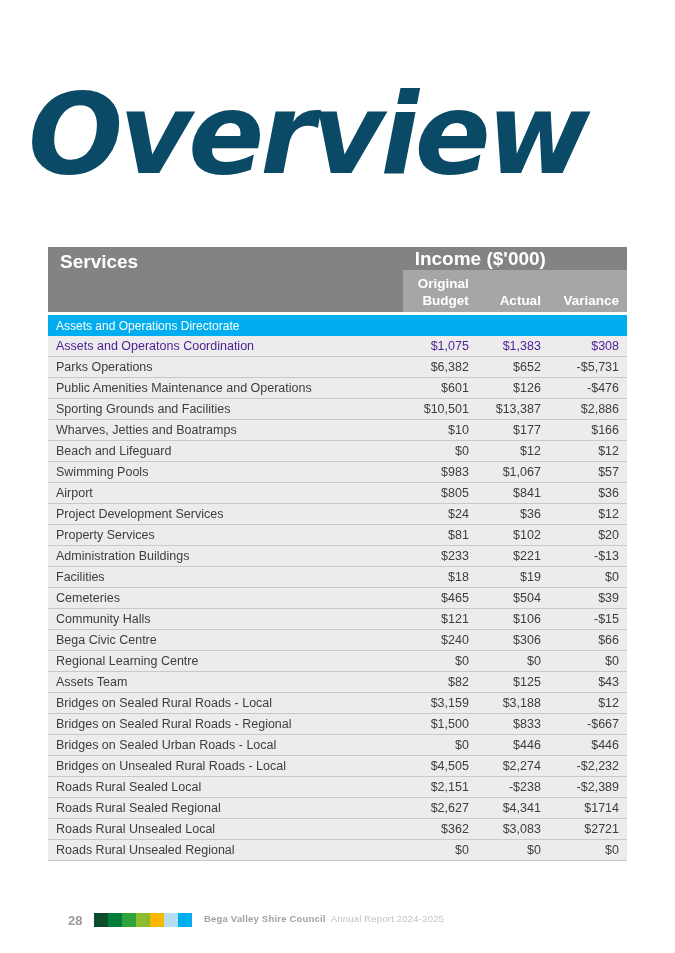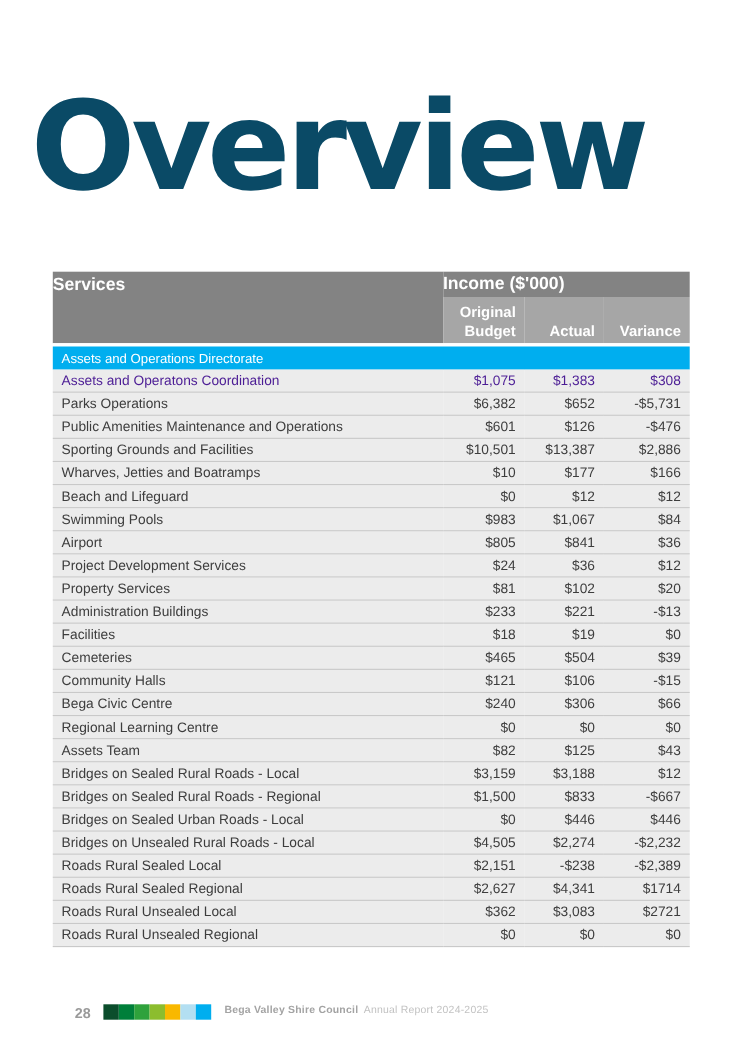--- a/index.html
+++ b/index.html
@@ -1,38 +1,38 @@
 <!DOCTYPE html>
 <html><head>
   <meta charset="utf-8">
   <style>
     html, body { margin: 0; padding: 0; }
     body {
       width: 675px; height: 953px; background: #ffffff; position: relative; overflow: hidden;
       font-family: "Liberation Sans", "DejaVu Sans", sans-serif;
     }
-    .title-wrap { position: absolute; left: 0; top: 0; width: 571px; height: 240px; }
+    .title-wrap { position: absolute; left: 0; top: 0; width: 571px; height: 240px; font-style: italic; }
     .title-main {
       position: absolute; left: 28px; top: 78px;
       font-family: "DejaVu Sans", "Liberation Sans", sans-serif;
       font-weight: bold; font-size: 112px; line-height: 1; letter-spacing: -4px;
       color: #0a4a66; white-space: nowrap;
     }
     .title-sub {
       position: absolute; left: 117px; top: 172px;
       font-family: "DejaVu Sans", "Liberation Sans", sans-serif;
       font-weight: bold; font-size: 48px; line-height: 1; letter-spacing: -1px;
       color: #19aae3; white-space: nowrap;
     }
     table.results {
       position: absolute; left: 48px; top: 247px; width: 579px;
       border-collapse: collapse; font-size: 12.5px;
       font-family: "Liberation Sans", "DejaVu Sans", sans-serif;
     }
-    .h1 th { background: #838383; color: #ffffff; font-weight: bold; font-size: 16px; height: 23px; padding: 0 0; vertical-align: middle; }
+    .h1 th { background: #838383; color: #ffffff; font-weight: bold; font-size: 19px; height: 23px; padding: 0 12px; vertical-align: middle; }
     .h1 th.services { text-align: left; vertical-align: top; padding-top: 4px; }
     .h1 th.income { text-align: left; }
     .h2 th { background: #a6a6a6; color: #ffffff; font-weight: bold; font-size: 13.5px; height: 40px; padding: 0 8px 2px 8px; text-align: right; vertical-align: bottom; line-height: 1.25; }
     .spacer td { height: 3px; padding: 0; background: #ffffff; }
     .dir td { background: #00aeef; color: #ffffff; font-weight: normal; font-size: 12px; height: 21px; padding: 0 8px; }
     tbody tr.row td {
       background: #ececec; color: #3d3d3d; height: 20px; padding: 0 8px;
       border-bottom: 1.5px solid #c9c9c9; white-space: nowrap;
     }
     tbody tr.row td.num { text-align: right; }
@@ -113,21 +113,21 @@
       <tr class="row">
         <td>Beach and Lifeguard</td>
         <td class="num">$0</td>
         <td class="num">$12</td>
         <td class="num">$12</td>
       </tr>
       <tr class="row">
         <td>Swimming Pools</td>
         <td class="num">$983</td>
         <td class="num">$1,067</td>
-        <td class="num">$84</td>
+        <td class="num">$57</td>
       </tr>
       <tr class="row">
         <td>Airport</td>
         <td class="num">$805</td>
         <td class="num">$841</td>
         <td class="num">$36</td>
       </tr>
       <tr class="row">
         <td>Project Development Services</td>
         <td class="num">$24</td>

